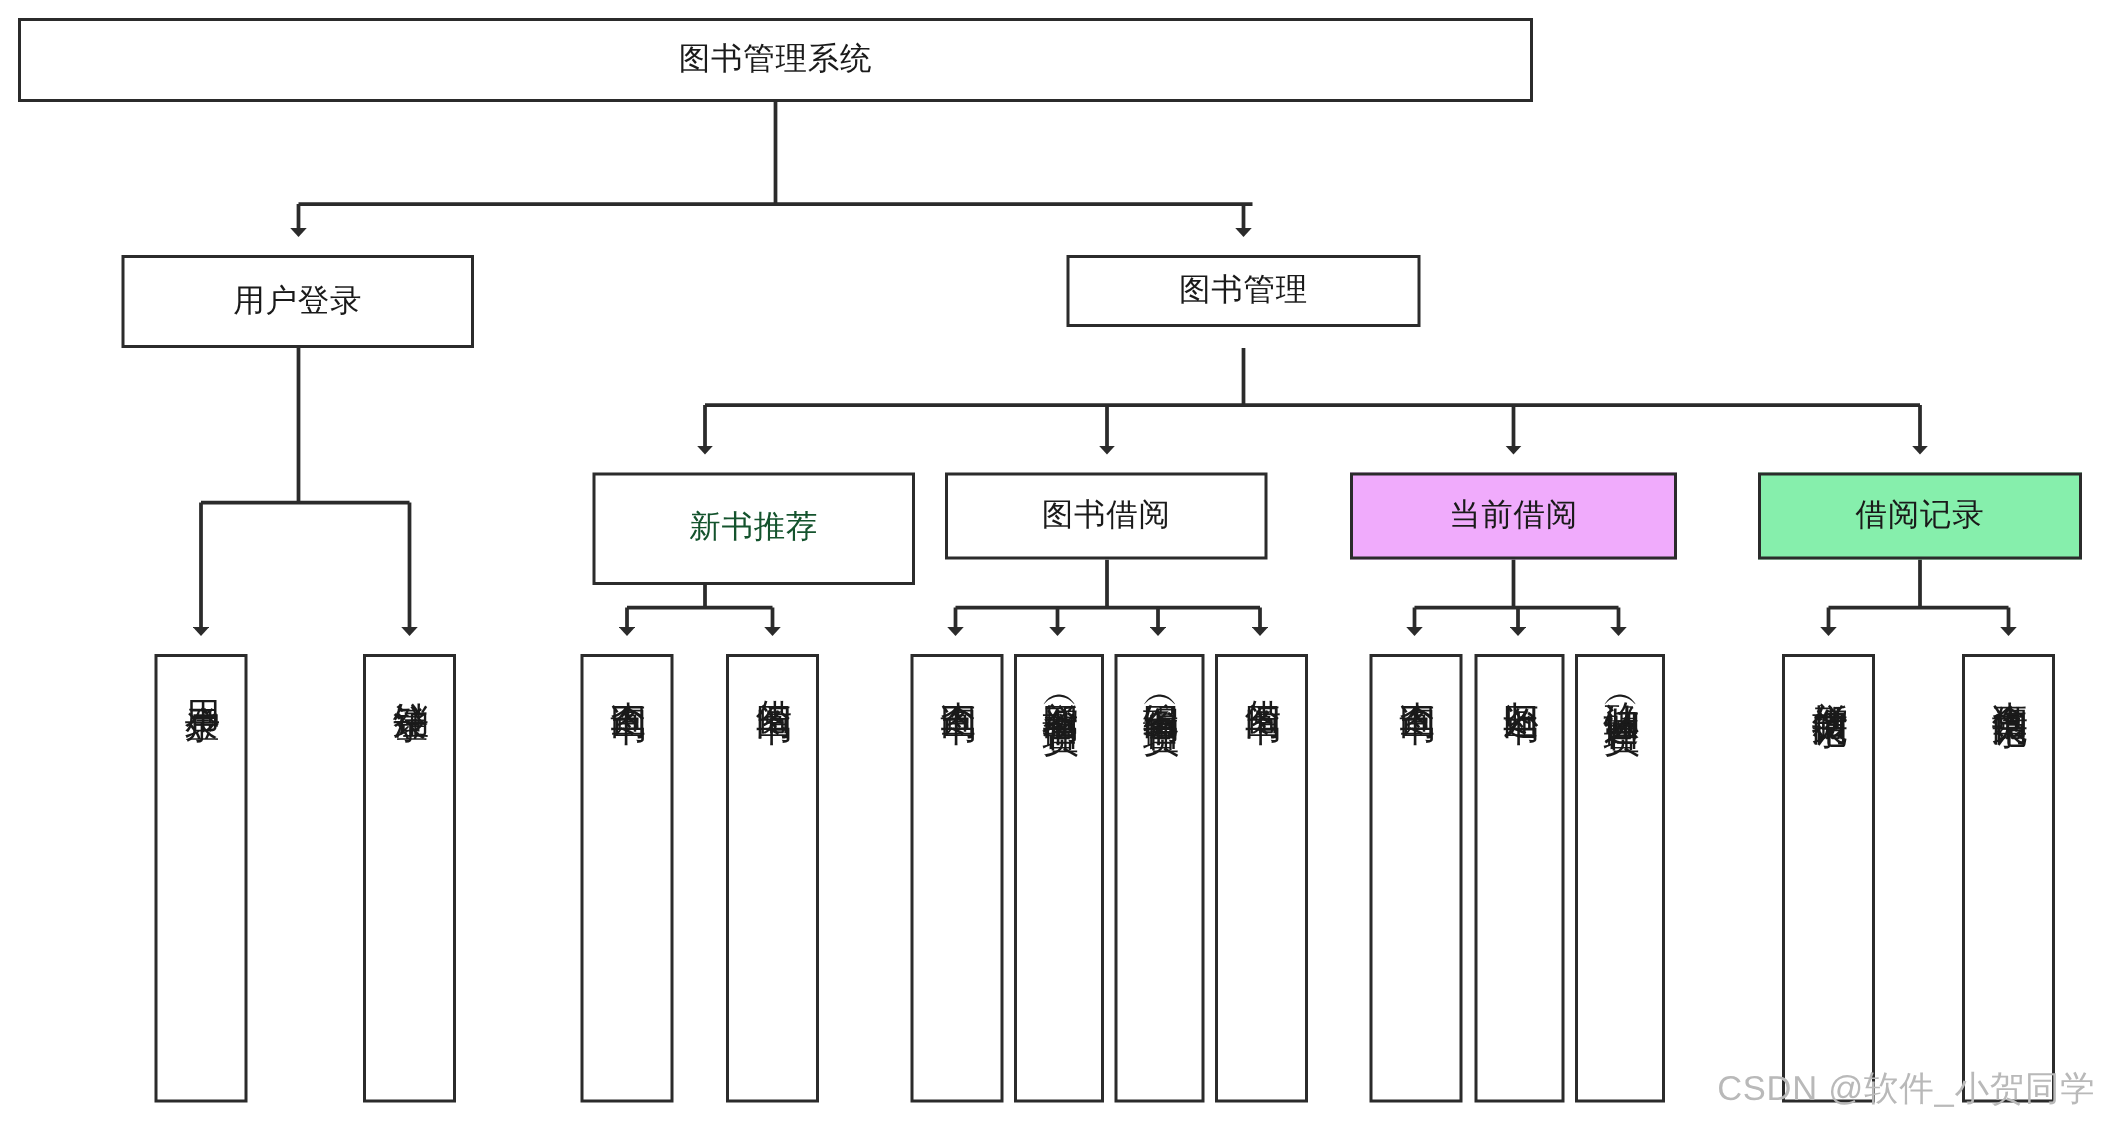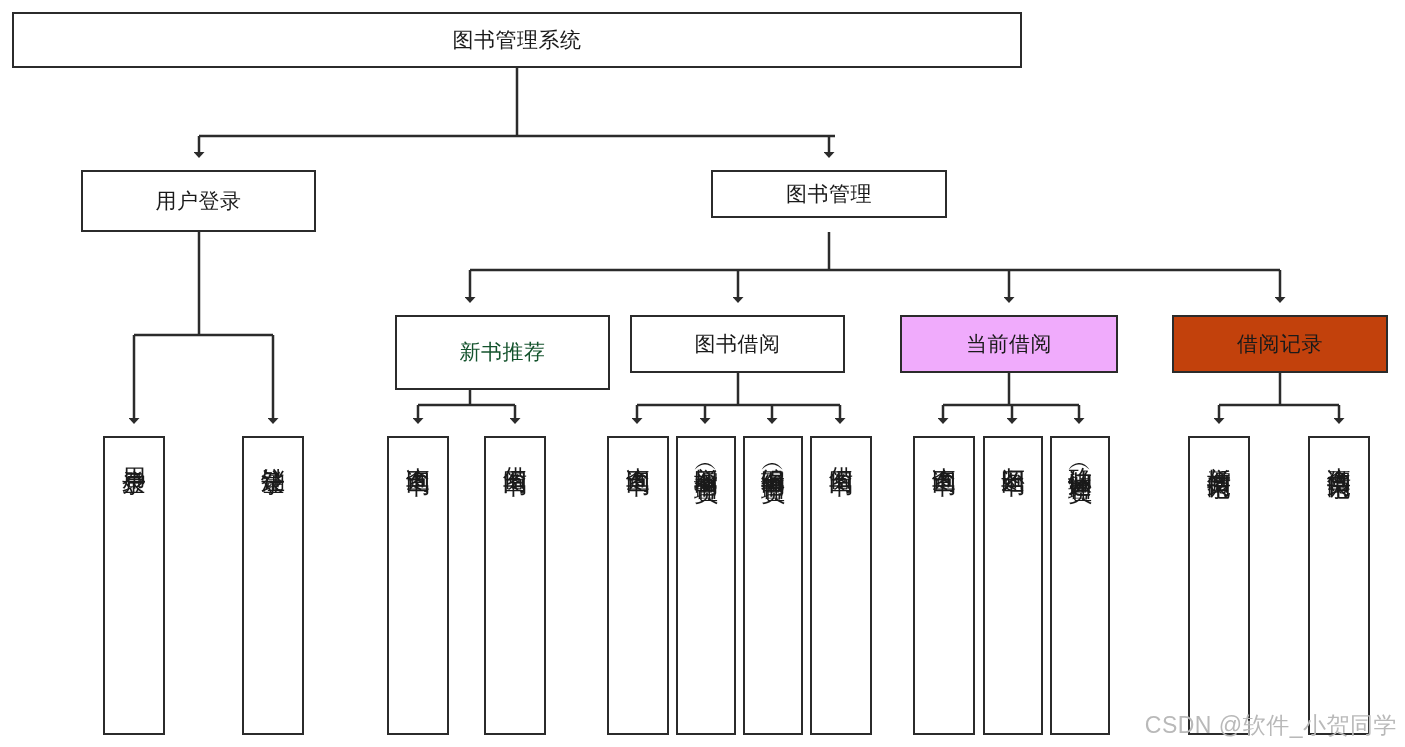--- a/index.html
+++ b/index.html
@@ -139,21 +139,21 @@
 
   <div class="node horiz" style="left: 363px; top: 315px; width: 215px; height: 75px; border-color: rgb(43, 43, 43); background: rgb(255, 255, 255); color: #14532d; margin-left: 32px;">
     <span class="node-label">新书推荐</span>
   </div>
   <div class="node horiz" style="left: 630px; top: 315px; width: 215px; height: 58px; border-color: rgb(43, 43, 43); background: rgb(255, 255, 255); color: rgb(26, 26, 26);">
     <span class="node-label">图书借阅</span>
   </div>
   <div class="node horiz" style="left: 900px; top: 315px; width: 218px; height: 58px; border-color: rgb(43, 43, 43); background: #f0abfc; color: rgb(26, 26, 26);">
     <span class="node-label">当前借阅</span>
   </div>
-  <div class="node horiz" style="left: 1172px; top: 315px; width: 216px; height: 58px; border-color: rgb(43, 43, 43); background: #c2410c; color: rgb(26, 26, 26);">
+  <div class="node horiz" style="left: 1172px; top: 315px; width: 216px; height: 58px; border-color: rgb(43, 43, 43); background: #86efac; color: rgb(26, 26, 26);">
     <span class="node-label">借阅记录</span>
   </div>
 
   <div class="node vert" style="left: 103px; top: 436px; width: 62px; height: 299px; border-color: rgb(43, 43, 43); background: rgb(255, 255, 255); color: rgb(26, 26, 26);">
     <span class="node-label">用户登录</span>
   </div>
   <div class="node vert" style="left: 242px; top: 436px; width: 62px; height: 299px; border-color: rgb(43, 43, 43); background: rgb(255, 255, 255); color: rgb(26, 26, 26);">
     <span class="node-label">注销登录</span>
   </div>
   <div class="node vert" style="left: 387px; top: 436px; width: 62px; height: 299px; border-color: rgb(43, 43, 43); background: rgb(255, 255, 255); color: rgb(26, 26, 26);">

